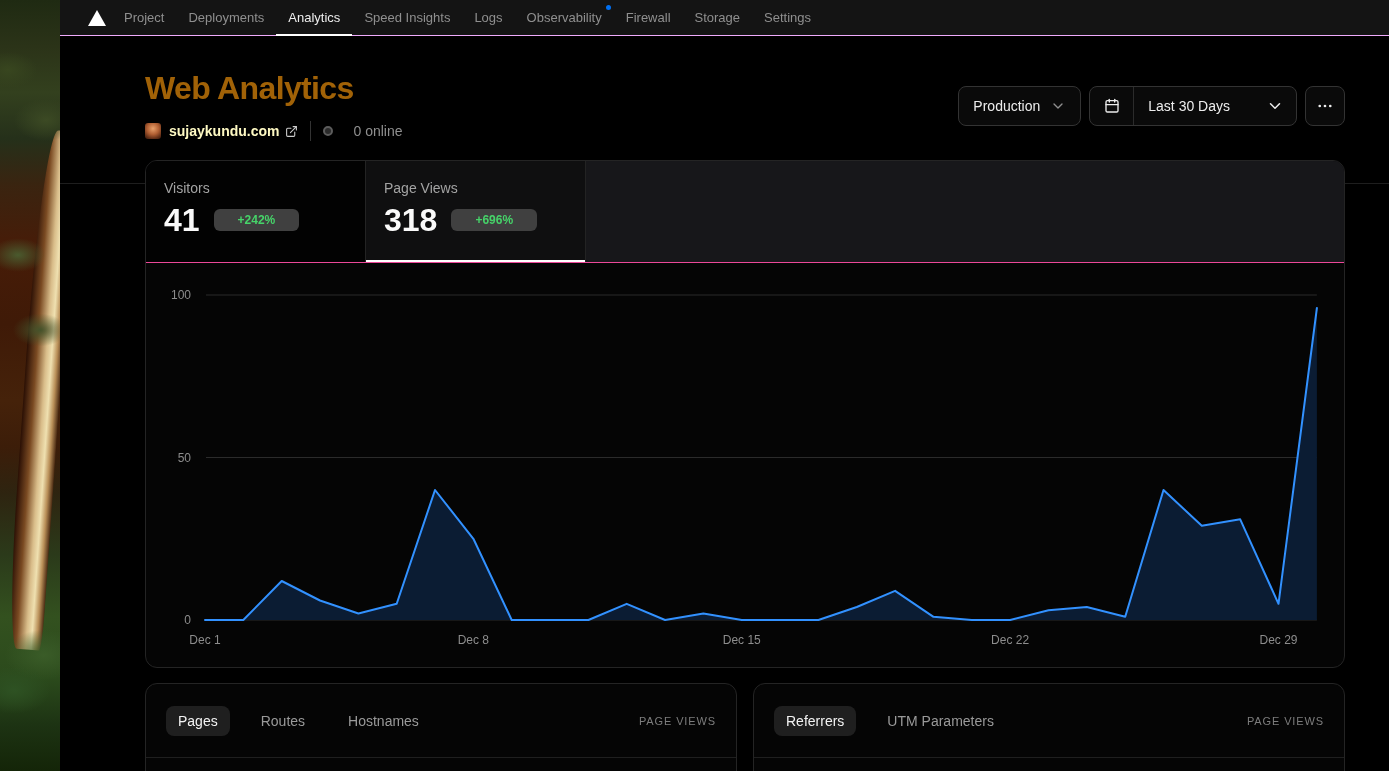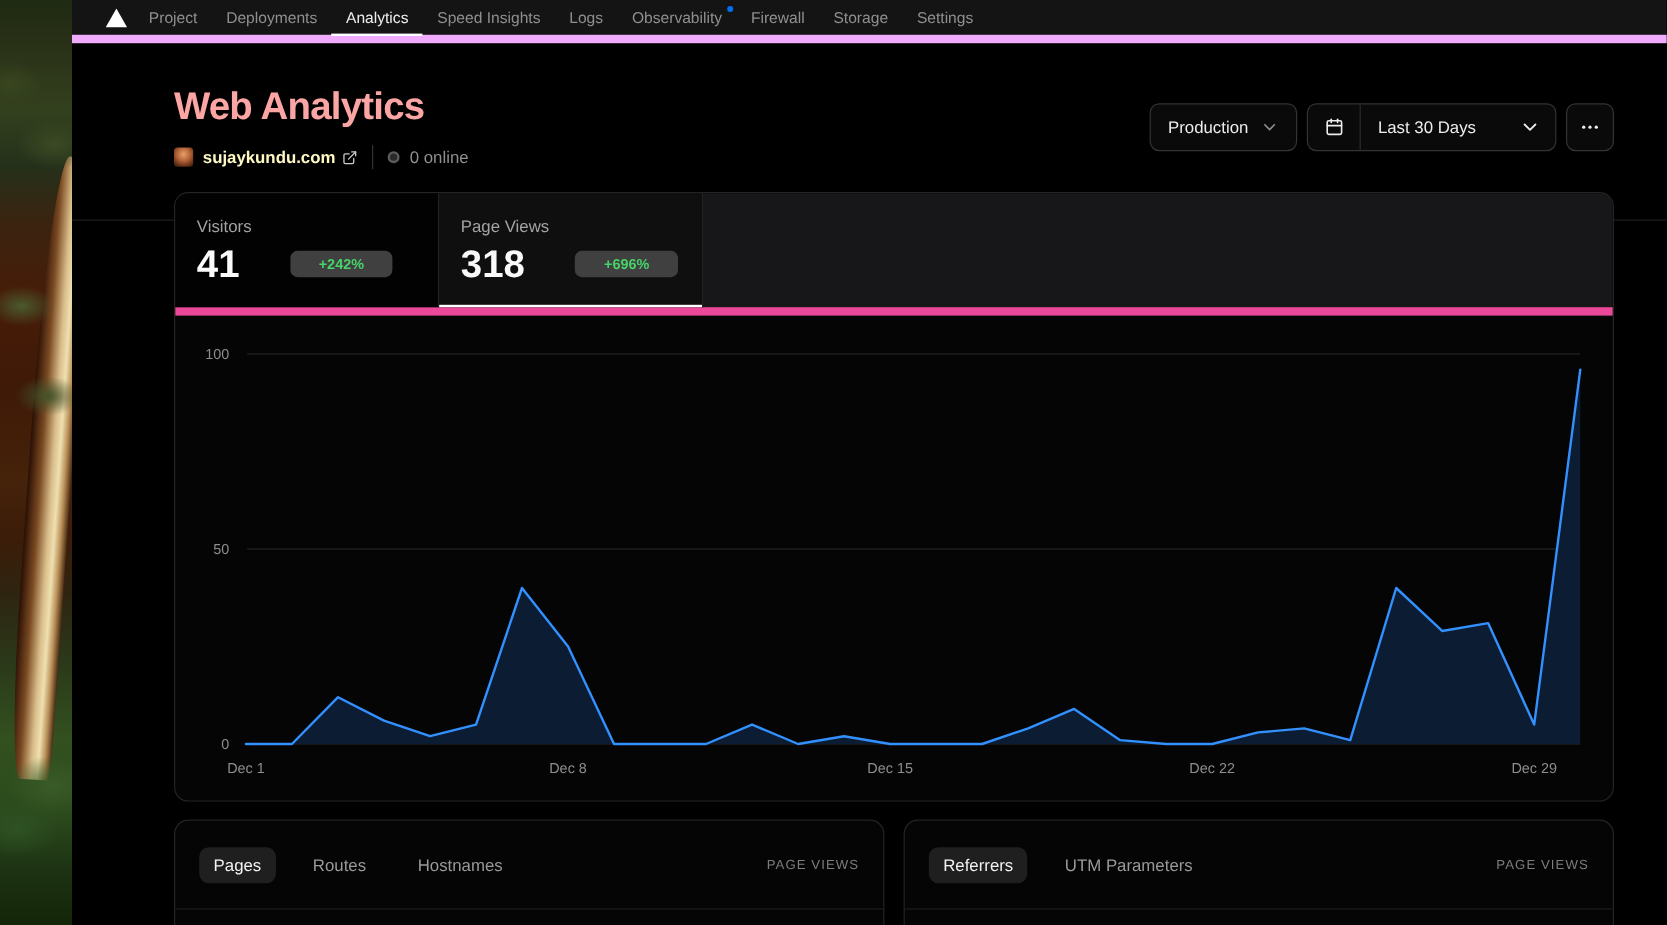--- a/index.html
+++ b/index.html
@@ -17,66 +17,66 @@
       radial-gradient(ellipse 46px 30px at 46px 120px,#3c4a24 0%,transparent 70%),
       radial-gradient(ellipse 40px 24px at 18px 255px,#4a5a2e 0%,transparent 70%),
       radial-gradient(ellipse 36px 22px at 40px 330px,#44522a 0%,transparent 75%),
       radial-gradient(ellipse 52px 34px at 14px 690px,#2e5223 0%,transparent 70%),
       radial-gradient(ellipse 56px 36px at 44px 655px,#3a5c28 0%,transparent 70%); }
 
   
   .window { position:absolute; left:60px; top:0; width:1329px; height:771px; background:#000; }
 
   
-  nav { position:relative; height:36px; background:#141414; border-bottom:7px solid #f0abfc;
+  nav { position:relative; height:36px; background:#141414; border-bottom:1px solid #f0abfc;
         display:flex; align-items:center; padding-left:28px; }
   .logo { display:flex; align-items:center; margin-right:6px; }
   .nav-tabs { display:flex; height:100%; }
   .nav-tab { position:relative; display:flex; align-items:center; height:100%; padding:0 12px;
              font-size:13px; color:#8f8f8f; cursor:pointer; white-space:nowrap; }
   .nav-tab.active { color:#ededed; }
   .nav-tab.active::after { content:""; position:absolute; left:0; right:0; bottom:-1px; height:2px; background:#fff; }
   .nav-dot { position:absolute; top:5px; right:3px; width:5px; height:5px; border-radius:50%; background:#0070f3; }
 
   
   .page-header { position:absolute; left:85px; top:36px; width:1200px; display:flex;
                  justify-content:space-between; align-items:flex-start; }
-  .page-title { font-size:32px; font-weight:600; letter-spacing:-0.02em; color:#fca5a5; margin-top:34px; }
+  .page-title { font-size:32px; font-weight:600; letter-spacing:-0.02em; color:#a16207; margin-top:34px; }
   .domain-row { display:flex; align-items:center; margin-top:14px; font-size:14px; }
   .favicon { width:16px; height:16px; border-radius:3px; margin-right:8px;
     background:radial-gradient(circle at 50% 35%,#e8a06a 0%,#b05f33 45%,#5f2d16 78%,#3a1a0c 100%); }
   .domain-link { display:flex; align-items:center; gap:6px; color:#fef9c3; font-weight:600; cursor:pointer; text-decoration:none; }
   .vdiv { width:1px; height:20px; background:#333; margin:0 12px; }
-  .online { display:flex; align-items:center; gap:8px; color:#8f8f8f; }
+  .online { display:flex; align-items:center; gap:20px; color:#8f8f8f; }
   .online-dot { width:10px; height:10px; border-radius:50%; background:#2a2a2a; border:2px solid #5c5c5c; }
 
   .header-controls { display:flex; gap:8px; margin-top:50px; }
   .btn { display:flex; align-items:center; gap:10px; height:40px; padding:0 14px; background:#0a0a0a;
          border:1px solid #333; border-radius:8px; color:#ededed; font-size:14px; cursor:pointer;margin-left:16px; }
   .date-control { display:flex; align-items:center; height:40px; background:#0a0a0a;
                   border:1px solid #333; border-radius:8px; cursor:pointer; }
   .cal-section { width:44px; height:100%; display:flex; align-items:center; justify-content:center;
                  border-right:1px solid #2b2b2b; }
   .date-label { margin:0 36px 0 14px; font-size:14px;text-align:center; }
   .date-control .chev { margin-right:12px; }
   .more-btn { width:40px; height:40px; display:flex; align-items:center; justify-content:center;
               background:#0a0a0a; border:1px solid #333; border-radius:8px; cursor:pointer; }
 
   .header-divider { position:absolute; left:0; top:183px; width:100%; height:1px; background:#1e1e1e; }
 
   
   .analytics-card { position:absolute; left:85px; top:160px; width:1200px; height:508px;
                     background:#050505; border:1px solid #242424; border-radius:12px; overflow:hidden; }
-  .stat-tabs { display:flex; height:102px; background:#17171a; border-bottom:7px solid #ec4899; }
+  .stat-tabs { display:flex; height:102px; background:#17171a; border-bottom:1px solid #ec4899; }
   .stat-tab { position:relative; width:220px; padding:19px 18px; border-right:1px solid #232323;
               background:#020202; cursor:pointer; }
   .stat-tab.selected { background:#0f0f10; }
   .stat-tab.selected::after { content:""; position:absolute; left:0; right:0; bottom:0; height:2px; background:#fff; }
   .stat-label { font-size:14px; color:#a3a3a3; }
-  .stat-value-row { display:flex; align-items:center; margin-top:8px;gap:28px; }
+  .stat-value-row { display:flex; align-items:center; margin-top:8px; }
   .stat-value { font-size:32px; font-weight:600; color:#fafafa; line-height:1; }
   .badge { margin-left:14px; background:#404040; color:#46d369; font-size:12px; font-weight:600;
            padding:4px 24px; border-radius:6px; }
   .chart-area { position:absolute; left:0; top:102px; width:1200px; height:406px; }
   .chart-area svg { display:block; width:1200px; height:406px; }
   .tick { fill:#8d8d8d; font-size:12px; font-family:"Liberation Sans","DejaVu Sans",sans-serif; }
 
   
   .bottom-row { position:absolute; left:85px; top:683px; width:1200px; display:flex; gap:16px; }
   .panel { flex:1; height:170px; background:#050505; border:1px solid #242424; border-radius:12px; overflow:hidden; }

